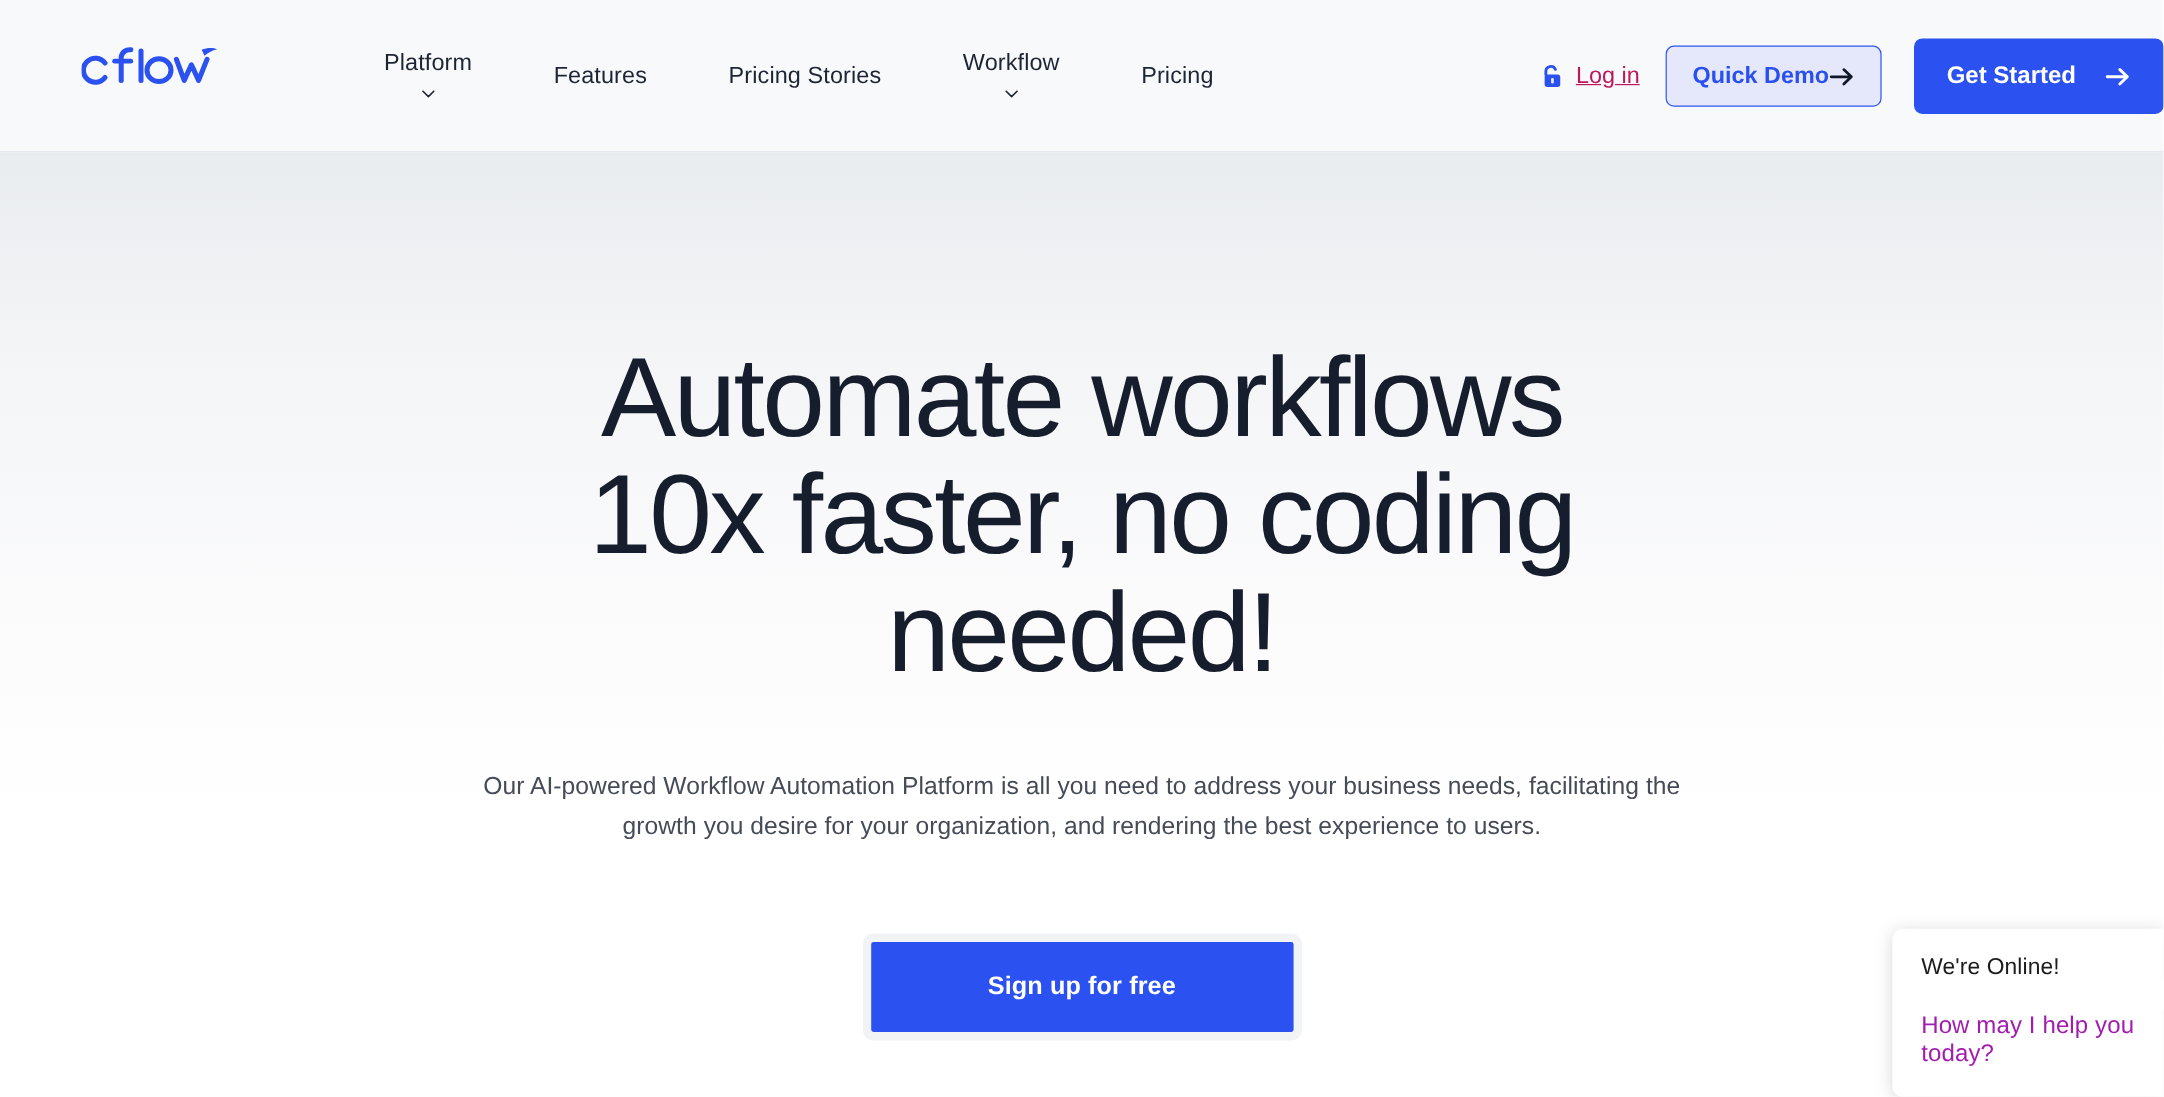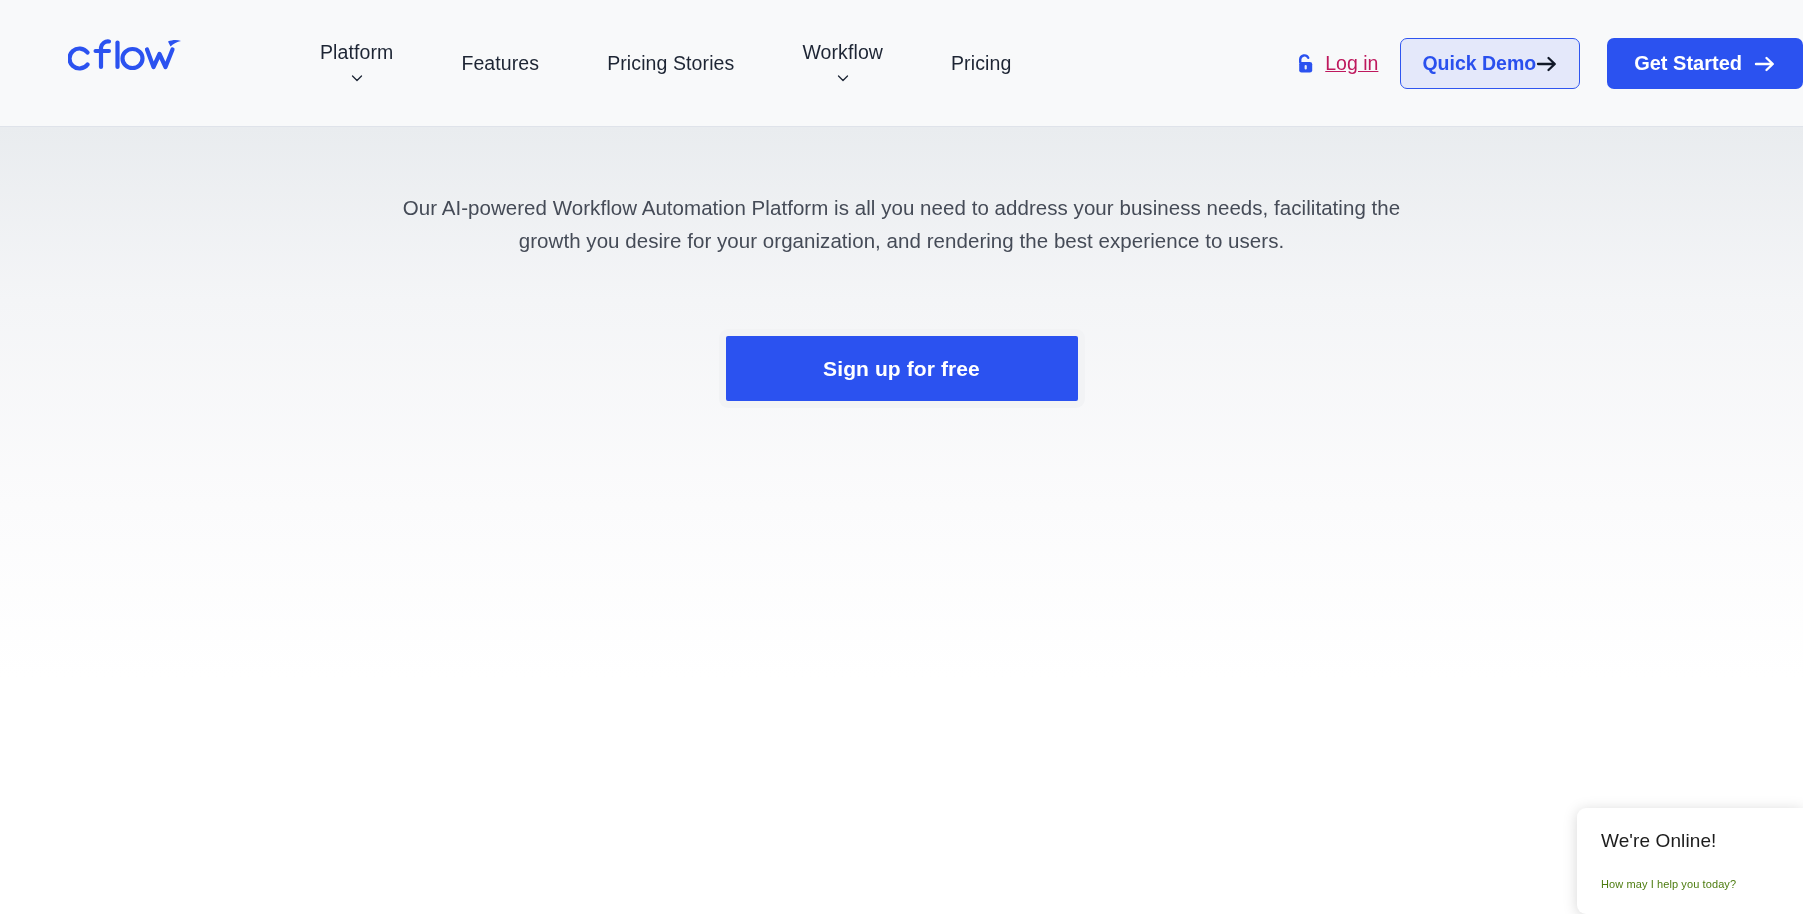--- a/index.html
+++ b/index.html
@@ -119,22 +119,22 @@
     cursor: pointer;
     white-space: nowrap;
     margin-right: 27px;
   }
   .arrow-dark { display:block; width: 22px; height: 18px; }
 
   .btn-started {
     display: flex;
     align-items: center;
     justify-content: center;
-    gap: 12px;
-    height: 51px;
+    gap: 24px;
+    height: 63px;
     padding: 0 27px;
     background: #2b52f0;
     border: none;
     border-radius: 7px;
     color: #ffffff;
     font-size: 20px;
     font-weight: 700;
     cursor: pointer;
     white-space: nowrap;
     font-family: "Liberation Sans", sans-serif;
@@ -186,21 +186,21 @@
     justify-content: center;
   }
   .cta-frame {
     background: #f2f3f5;
     border-radius: 9px;
     padding: 7px;
   }
   .btn-signup {
     display: block;
     width: 352px;
-    height: 65px;
+    height: 75px;
     background: #2b52f0;
     color: #ffffff;
     border: none;
     border-radius: 2px;
     font-size: 21px;
     font-weight: 700;
     letter-spacing: 0.1px;
     cursor: pointer;
     font-family: "Liberation Sans", sans-serif;
   }
@@ -222,22 +222,22 @@
     padding: 22px 24px 24px 24px;
     text-align: left;
   }
   .chat-title {
     font-size: 19px;
     color: #1c1c1c;
     letter-spacing: 0.1px;
     margin-bottom: 18px;
   }
   .chat-sub {
-    font-size: 11px;
-    color: #4d7c0f;
+    font-size: 20px;
+    color: #a21caf;
     letter-spacing: 0.1px;
     margin-top: 26px;
   }
   .chat-tail {
     position: absolute;
     right: -10px;
     top: 44px;
     width: 20px;
     height: 20px;
     background: #ffffff;
@@ -324,20 +324,25 @@
           </svg>
         </span>
       </button>
 
     </div>
   </div>
 
   <div class="hero">
     <div class="hero-inner">
 
+      <h1 class="headline">
+        <span>Automate workflows</span><br>
+        <span>10x faster, no coding</span><br>
+        <span>needed!</span>
+      </h1>
 
       <p class="subhead">
         <span>Our AI-powered Workflow Automation Platform is all you need to address your business needs, facilitating the growth</span>
         <span>you desire for your organization, and rendering the best experience to users.</span>
       </p>
 
       <div class="cta-wrap">
         <div class="cta-frame">
           <button class="btn-signup">Sign up for free</button>
         </div>

